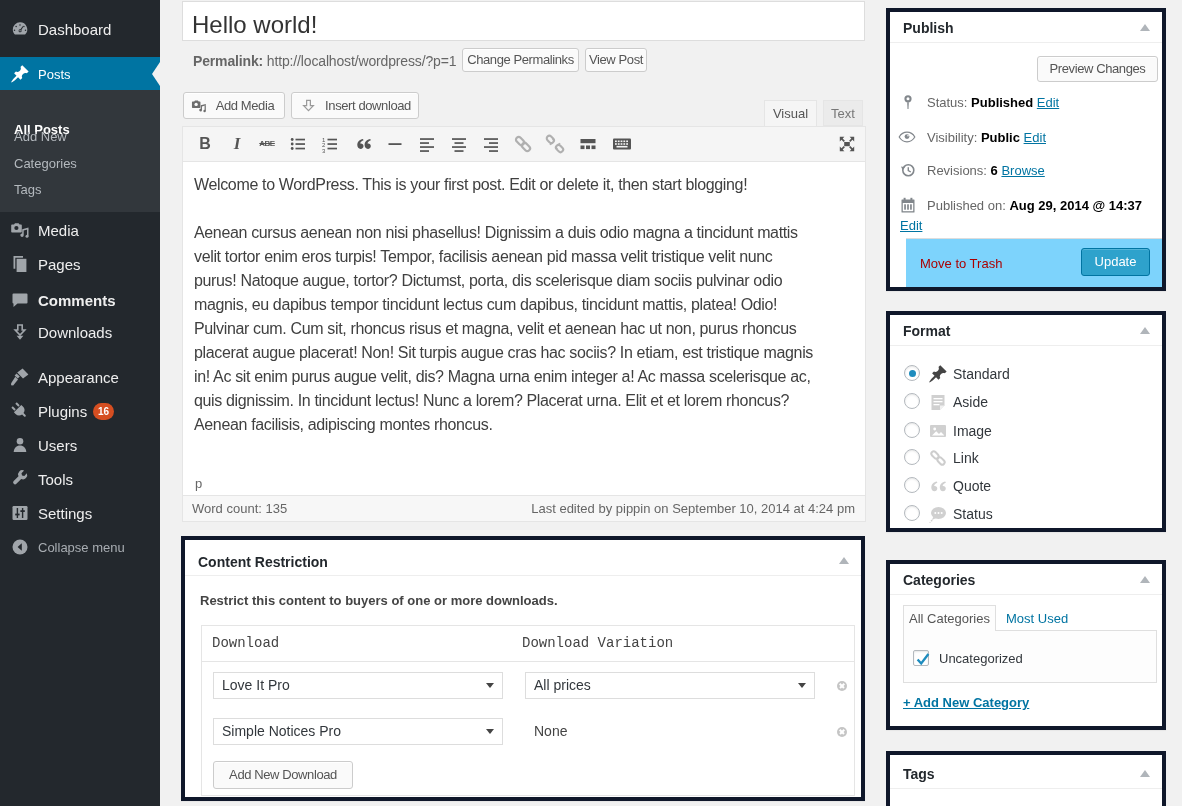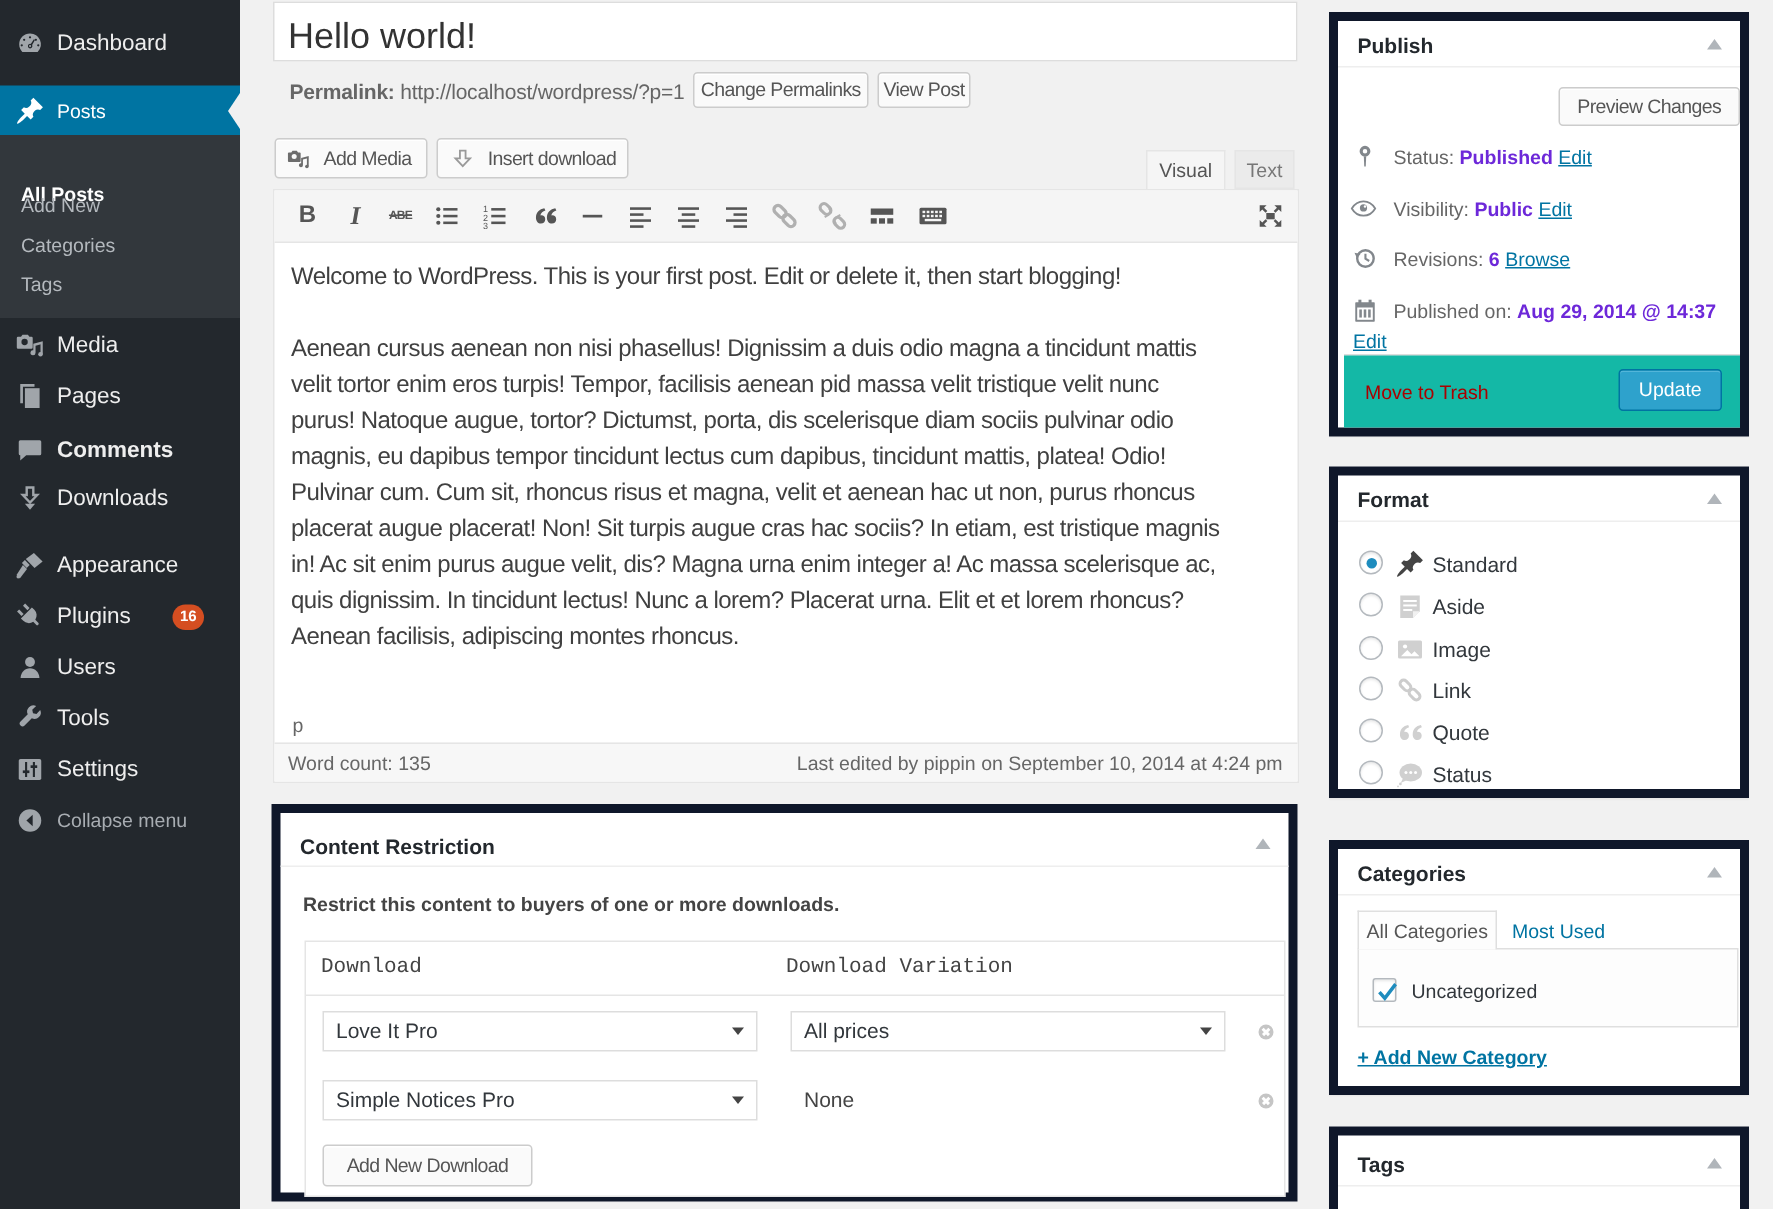--- a/index.html
+++ b/index.html
@@ -14,26 +14,26 @@
 .mitem { left:0; width:160px; height:34px; color:#eee; font-size:15px; }
 .mitem .mtxt { position:absolute; left:38px; top:50%; transform:translateY(-50%); }
 .mitem .mico { position:absolute; left:10px; top:50%; transform:translateY(-50%); width:20px; height:20px; }
 #posts-cur { left:0; top:57px; width:160px; height:33px; background:#0074a2; color:#fff; }
 #posts-cur .arrow { position:absolute; right:0; top:50%; margin-top:-12px; width:0; height:0;
   border:12px solid transparent; border-right:8px solid #f1f1f1; border-left:0; }
 .smitem { left:0; width:160px; height:26px; color:#b4b9be; font-size:13px; line-height:26px; }
 .smitem span { margin-left:14px; }
 .smitem.cur { color:#fff; font-weight:bold; }
 #plug-badge { left:93px; top:403px; width:21px; height:17px; background:#d54e21; border-radius:9px;
-  color:#fff; font-size:10px; font-weight:bold; text-align:center; line-height:17px;margin-left:22px; }
+  color:#fff; font-size:10px; font-weight:bold; text-align:center; line-height:17px; }
 
 
 .btn { display:inline-block; background:#fafafa; border:1px solid #ccc; border-radius:3px;
   color:#555; font-size:13px; letter-spacing:-0.4px; text-align:center; box-shadow:0 1px 0 #fff inset; font-family:"Liberation Sans",sans-serif; }
-.postbox { background:#fff; border:6px solid #0f172a; box-shadow:0 1px 1px rgba(0,0,0,.04); }
+.postbox { background:#fff; border:4px solid #0f172a; box-shadow:0 1px 1px rgba(0,0,0,.04); }
 .pb-head { position:absolute; left:0; top:0; right:0; height:31px; border-bottom:1px solid #eee; }
 .pb-head .pb-title { position:absolute; left:13px; top:8px; font-size:14px; font-weight:bold; color:#23282d; }
 .pb-toggle { position:absolute; right:12px; top:12px; width:0; height:0;
   border:5px solid transparent; border-bottom:7px solid #b0b5ba; border-top:0; }
 .blue { color:#0074a2; }
 a.lnk { color:#0074a2; text-decoration:underline; }
 
 
 #titlebox { left:182px; top:1px; width:683px; height:40px; background:#fff; border:1px solid #ddd; }
 #titlebox span { position:absolute; left:9px; top:9px; font-size:24px; color:#333; }
@@ -72,23 +72,23 @@
 .wpselect .selarr { position:absolute; right:8px; top:10px; width:0; height:0; border:4px solid transparent; border-top:5px solid #444; }
 .xdis { position:absolute; width:10px; height:10px; border-radius:50%; background:#c5c5c5; }
 .xdis:before { content:""; position:absolute; left:2px; top:4.2px; width:6px; height:1.6px; background:#fff; transform:rotate(45deg); }
 .xdis:after  { content:""; position:absolute; left:2px; top:4.2px; width:6px; height:1.6px; background:#fff; transform:rotate(-45deg); }
 #btn-andl { position:absolute; left:11px; top:135px; width:140px; height:28px; line-height:26px; }
 
 
 #pub-box { left:886px; top:8px; width:280px; height:283px; }
 #btn-pc { left:147px; top:44px; width:121px; height:26px; line-height:24px; position:absolute; }
 .pubrow { position:absolute; left:12px; font-size:13px; color:#666; }
-.pubrow b { color:#6d28d9; }
+.pubrow b { color:#000000; }
 .pubico { position:absolute; width:16px; height:16px; }
-#pub-actions { position:absolute; left:4px; right:0; bottom:0; height:49px; background:#14b8a6; border-top:1px solid #ddd; }
+#pub-actions { position:absolute; left:16px; right:0; bottom:0; height:49px; background:#7dd3fc; border-top:1px solid #ddd; }
 #movetrash { position:absolute; left:14px; top:17px; color:#a00; font-size:13px; text-decoration:none; }
 #btn-update { position:absolute; right:12px; top:9px; width:69px; height:28px; background:#2ea2cc; border:1px solid #0074a2;
   border-radius:3px; color:#fff; font-size:13px; text-align:center; line-height:26px;
   box-shadow:0 1px 0 rgba(120,200,230,.5) inset; }
 
 #fmt-box { left:886px; top:311px; width:280px; height:221px; }
 .fmtrow { position:absolute; left:14px; font-size:14px; color:#32373c; height:20px; }
 .radio { position:absolute; left:0; top:1px; width:16px; height:16px; border:1px solid #b4b9be; border-radius:50%; background:#fff; box-shadow:0 1px 2px rgba(0,0,0,.1) inset;}
 .radio.on:before { content:""; position:absolute; left:3.5px; top:3.5px; width:7px; height:7px; border-radius:50%; background:#1e8cbe; }
 .fmtico { position:absolute; left:24px; top:0; width:20px; height:20px; }

